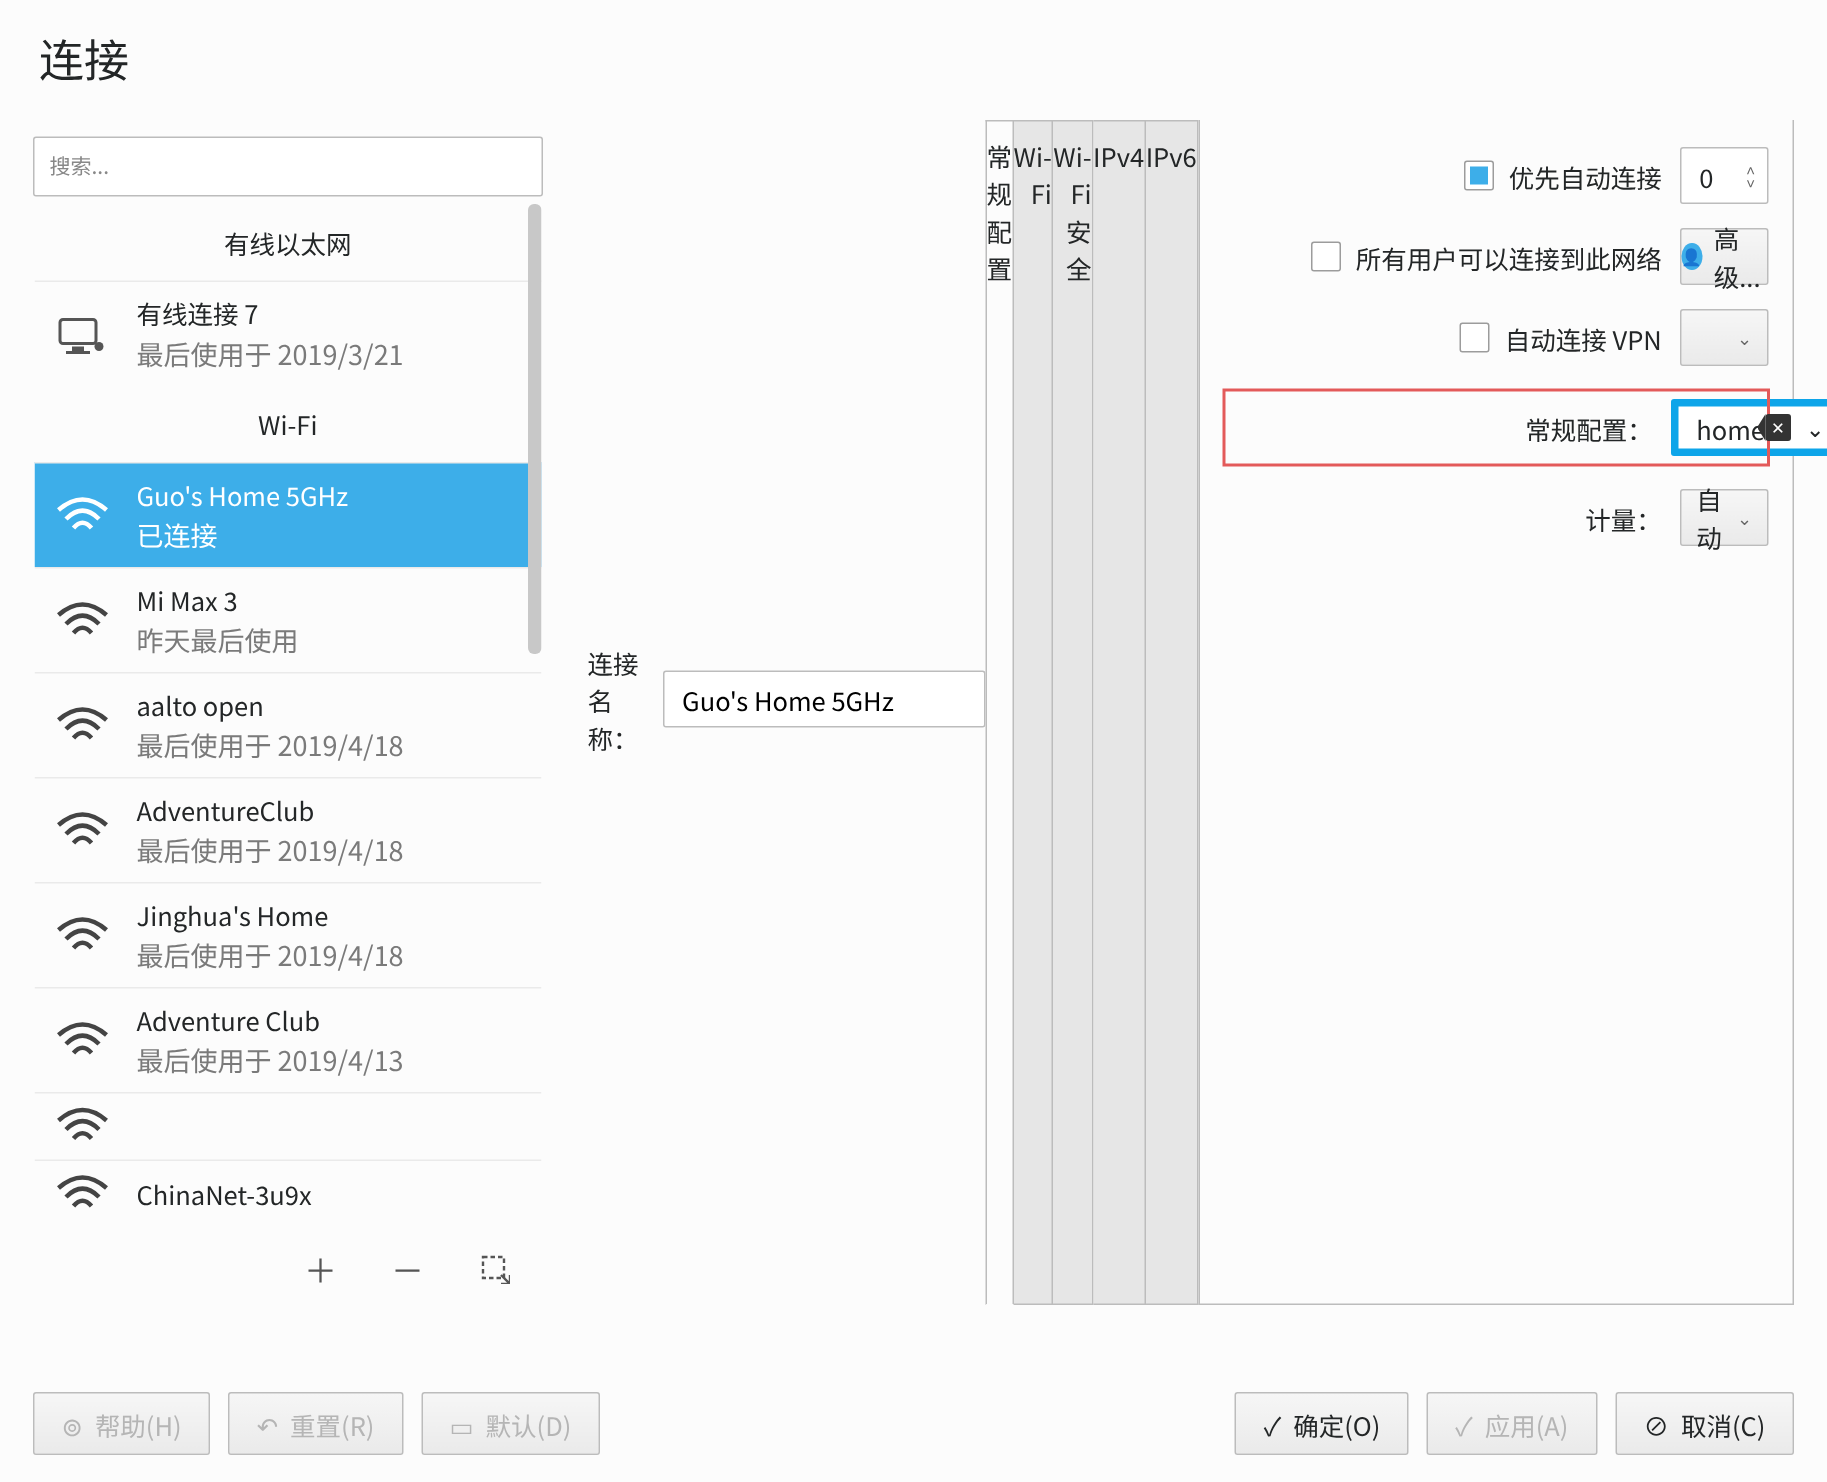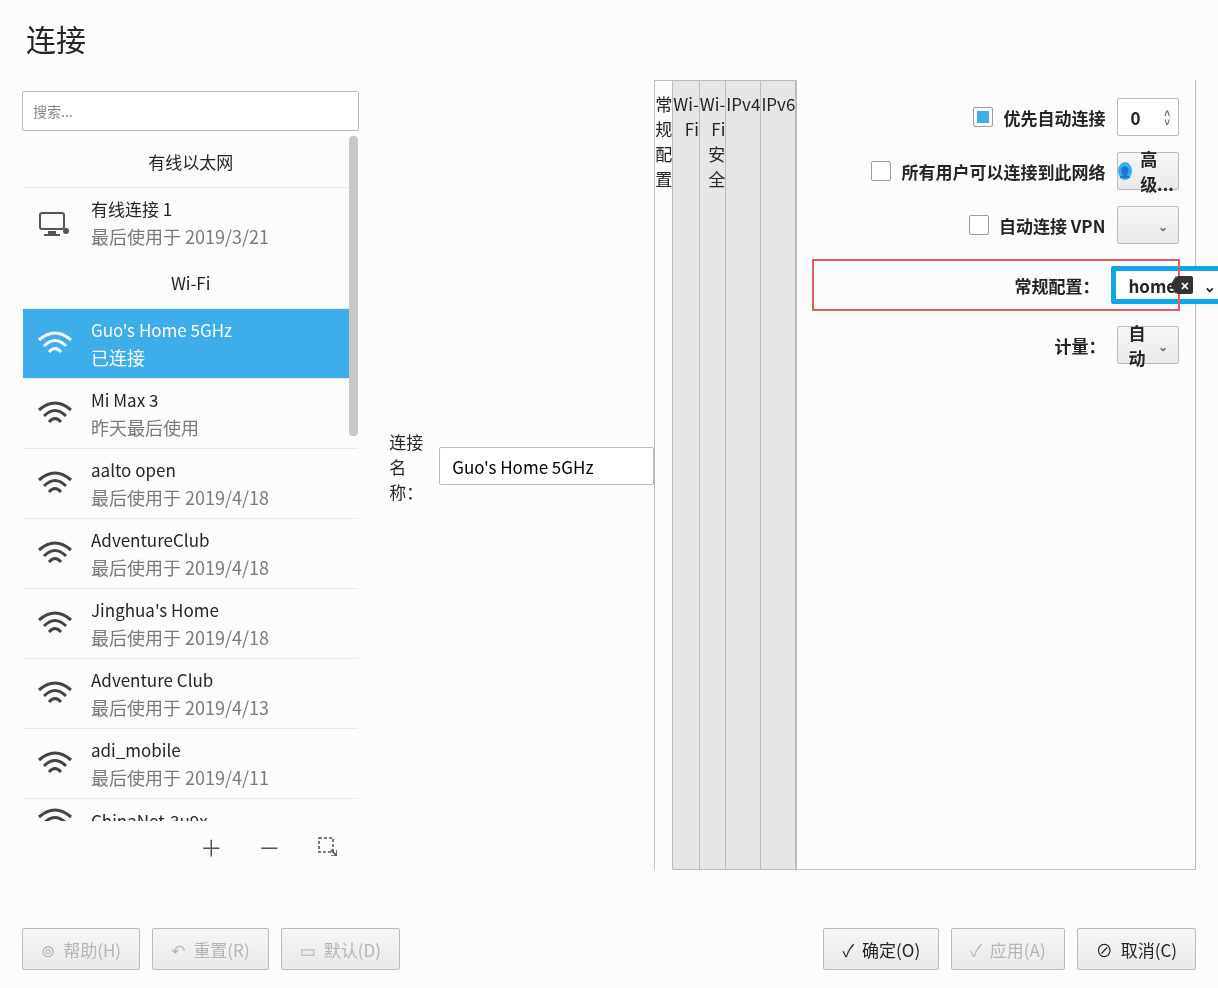--- a/index.html
+++ b/index.html
@@ -31,21 +31,21 @@
 .right { flex: 1; display: flex; flex-direction: row; }
 .name-row { display: flex; align-items: center; gap: 16px; margin-bottom: 18px; }
 .name-row label { font-size: 17px; }
 .name-row input { flex: 1; height: 38px; border: 1px solid #bcbcbc; border-radius: 2px; padding: 0 12px; font-size: 17px; background: #fff; }
 
 .tabbar { display: flex; }
 .tab { flex: 1; text-align: right; padding: 10px 0; background: #e6e6e6; border: 1px solid #bcbcbc; border-bottom: 1px solid #bcbcbc; font-size: 17px; cursor: pointer; color: #232627; }
 .tab + .tab { border-left: none; }
 .tab.active { background: #fcfcfc; border-bottom-color: #fcfcfc; }
 
-.tab-body { border: 1px solid #bcbcbc; border-top: none; flex: 1; padding: 18px 16px; background: #fcfcfc; font-weight: bold; }
+.tab-body { border: 1px solid #bcbcbc; border-top: none; flex: 1; padding: 18px 16px; background: #fcfcfc; }
 .tgrid { display: grid; grid-template-columns: 292px 1fr; row-gap: 16px; column-gap: 12px; align-items: center; }
 .lbl-cell { display: flex; justify-content: flex-end; align-items: center; gap: 10px; font-size: 17px; }
 .chk { width: 20px; height: 20px; border: 1px solid #9c9c9c; border-radius: 2px; background: #fff; display: inline-flex; align-items: center; justify-content: center; }
 .chk.checked::after { content: ""; width: 12px; height: 12px; background: #3daee9; }
 .spin { display: flex; align-items: center; border: 1px solid #bcbcbc; border-radius: 2px; height: 38px; padding: 0 8px 0 12px; background: #fff; }
 .spin .val { flex: 1; font-size: 17px; }
 .spin .arrows { display: flex; flex-direction: column; font-size: 10px; color: #666; line-height: 9px; }
 
 .btn { border: 1px solid #bcbcbc; background: linear-gradient(#f6f6f6,#eaeaea); height: 38px; border-radius: 2px; display: flex; align-items: center; justify-content: center; gap: 8px; font-size: 17px; cursor: pointer; }
 .user-dot { width: 18px; height: 18px; border-radius: 50%; background: #3daee9; display: inline-flex; align-items: center; justify-content: center; color: #fff; font-size: 11px; }
@@ -92,21 +92,21 @@
       <div class="conn-item">
         <div class="icon-wrap">
           <svg class="eth-svg" viewBox="0 0 34 28">
                 <rect x="2" y="4" width="24" height="16" rx="2" fill="none" stroke="#555" stroke-width="2"></rect>
                 <rect x="10" y="22" width="8" height="3" fill="#555"></rect>
                 <rect x="6" y="25" width="16" height="2" fill="#555"></rect>
                 <circle cx="28" cy="22" r="3" fill="#555"></circle>
               </svg>
         </div>
         <div class="texts">
-          <span class="t1">有线连接 1</span>
+          <span class="t1">有线连接 7</span>
           <span class="t2">最后使用于 2019/3/21</span>
         </div>
       </div>
 
       <div class="section-header">Wi-Fi</div>
 
       <div class="conn-item selected">
         <div class="icon-wrap">
           <svg class="wifi-svg" viewBox="0 0 38 28">
                 <path d="M3 10 Q19 -4 35 10" fill="none" stroke="#fff" stroke-width="3"></path>
@@ -185,24 +185,20 @@
               <span class="t2">最后使用于 2019/4/13</span>
             </div>
       </div>
       <div class="conn-item">
         <div class="icon-wrap">
               <svg class="wifi-svg" viewBox="0 0 38 28">
                 <path d="M3 10 Q19 -4 35 10" fill="none" stroke="#444" stroke-width="3"></path>
                 <path d="M8 16 Q19 5 30 16" fill="none" stroke="#444" stroke-width="3"></path>
                 <path d="M13 22 Q19 15 25 22" fill="none" stroke="#444" stroke-width="3"></path>
               </svg>
-            </div>
-        <div class="texts">
-              <span class="t1">adi_mobile</span>
-              <span class="t2">最后使用于 2019/4/11</span>
             </div>
       </div>
       <div class="conn-item">
         <div class="icon-wrap">
               <svg class="wifi-svg" viewBox="0 0 38 28">
                 <path d="M3 10 Q19 -4 35 10" fill="none" stroke="#444" stroke-width="3"></path>
                 <path d="M8 16 Q19 5 30 16" fill="none" stroke="#444" stroke-width="3"></path>
                 <path d="M13 22 Q19 15 25 22" fill="none" stroke="#444" stroke-width="3"></path>
               </svg>
             </div>

